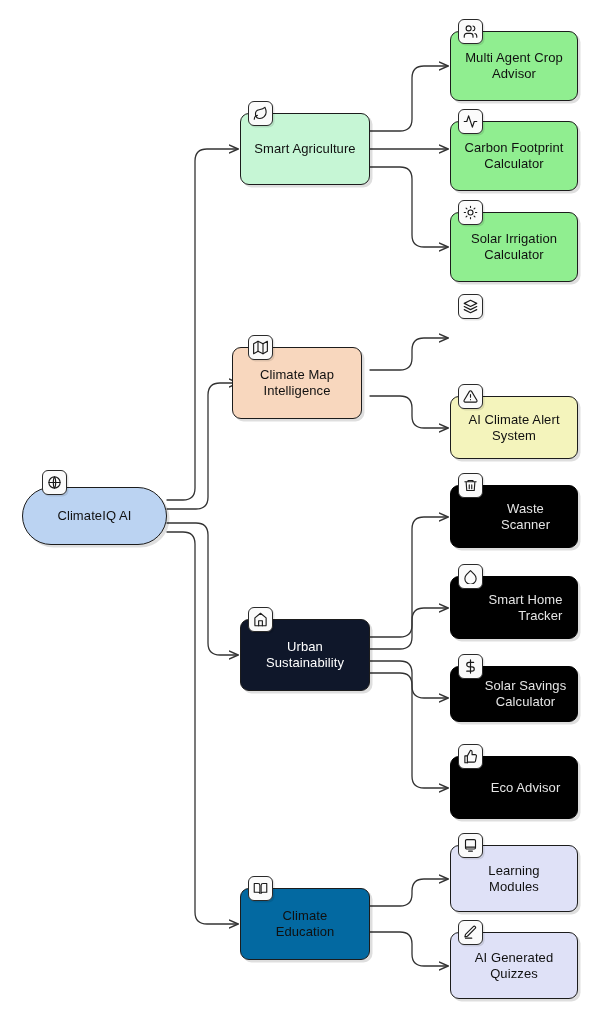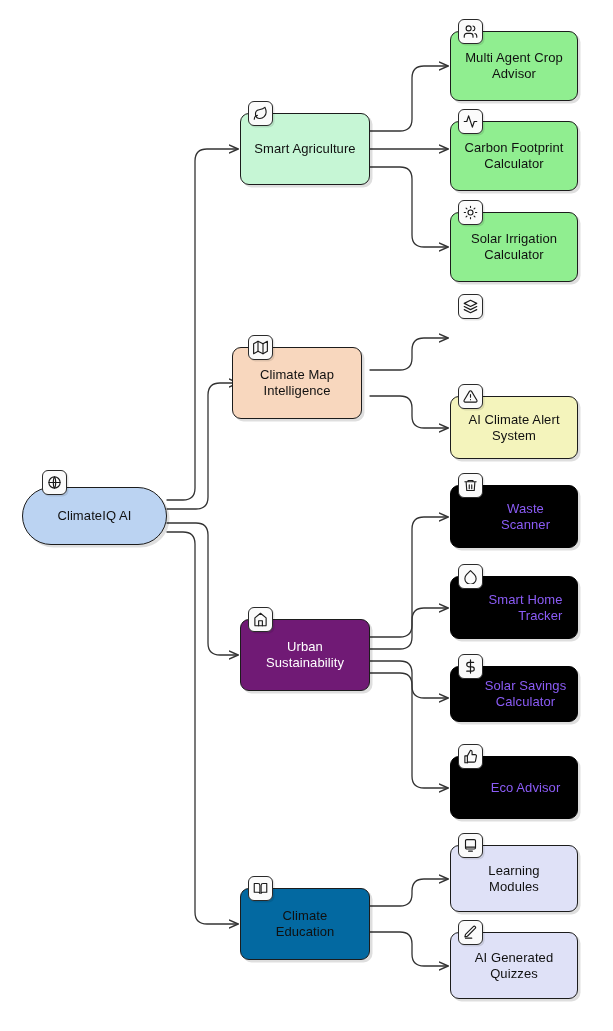--- a/index.html
+++ b/index.html
@@ -34,21 +34,21 @@
   }
 
   .root{
     border-radius:40px;
     background:#BBD3F2;
     font-size:13px;
     color:#111;
   }
   .branch{font-size:13px;color:#101010;}
   .leaf{font-size:13px;color:#101010;}
-  .dark{background:#000000;color:#8b5cf6;border-color:#000000;padding-left:23px;}
+  .dark{background:#000000;color:#e5e5e5;border-color:#000000;padding-left:23px;}
   .teal{color:#ffffff;}
 
   
   .badge{
     position:absolute;
     width:25px;height:25px;
     background:#fbfbfb;
     border:1.3px solid #2a2a2a;
     border-radius:6px;
     box-sizing:border-box;
@@ -170,21 +170,21 @@
     <span class="label">AI Climate Alert
 System</span>
   </div>
   <div class="badge" style="left:458px;top:384px;">
     <svg width="15" height="15" viewBox="0 0 24 24" fill="none" stroke="#1a1a1a" stroke-width="1.8" stroke-linecap="round" stroke-linejoin="round">
       <path d="M10.3 3.8 1.8 18a2 2 0 0 0 1.7 3h17a2 2 0 0 0 1.7-3L13.7 3.8a2 2 0 0 0-3.4 0z"></path>
         <path d="M12 9v4M12 17h.01"></path>
     </svg>
   </div>
 
-  <div class="node branch teal" style="left:240px;top:619px;width:130px;height:72px;background:#701a75;">
+  <div class="node branch teal" style="left:240px;top:619px;width:130px;height:72px;background:#0f172a;">
     <span class="label">Urban
 Sustainability</span>
   </div>
   <div class="badge" style="left:248px;top:607px;">
     <svg width="15" height="15" viewBox="0 0 24 24" fill="none" stroke="#1a1a1a" stroke-width="1.8" stroke-linecap="round" stroke-linejoin="round">
       <path d="M3 9.5 12 2l9 7.5V21a1 1 0 0 1-1 1H4a1 1 0 0 1-1-1z"></path>
         <path d="M9 22v-8h6v8"></path>
     </svg>
   </div>
 

